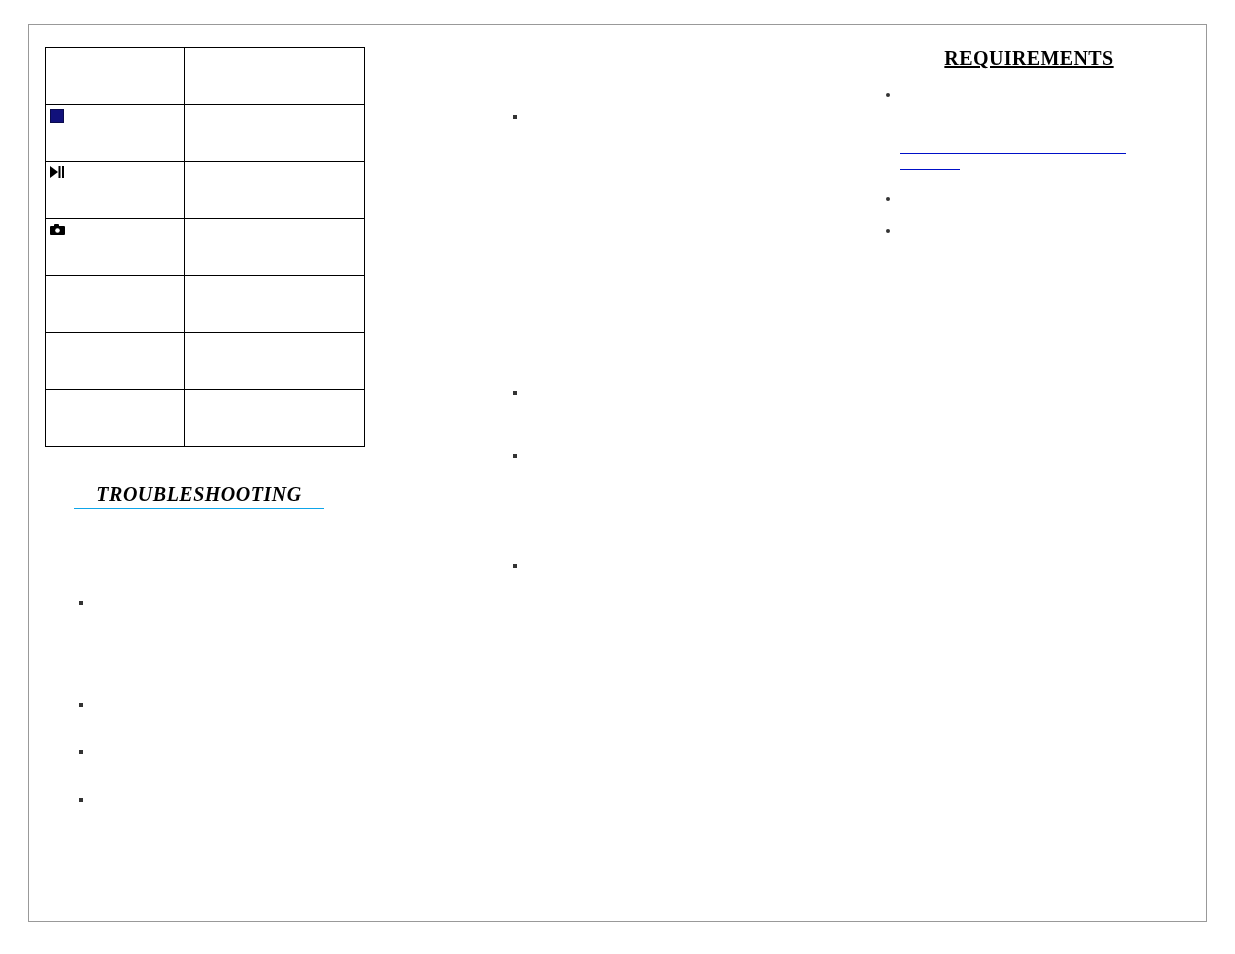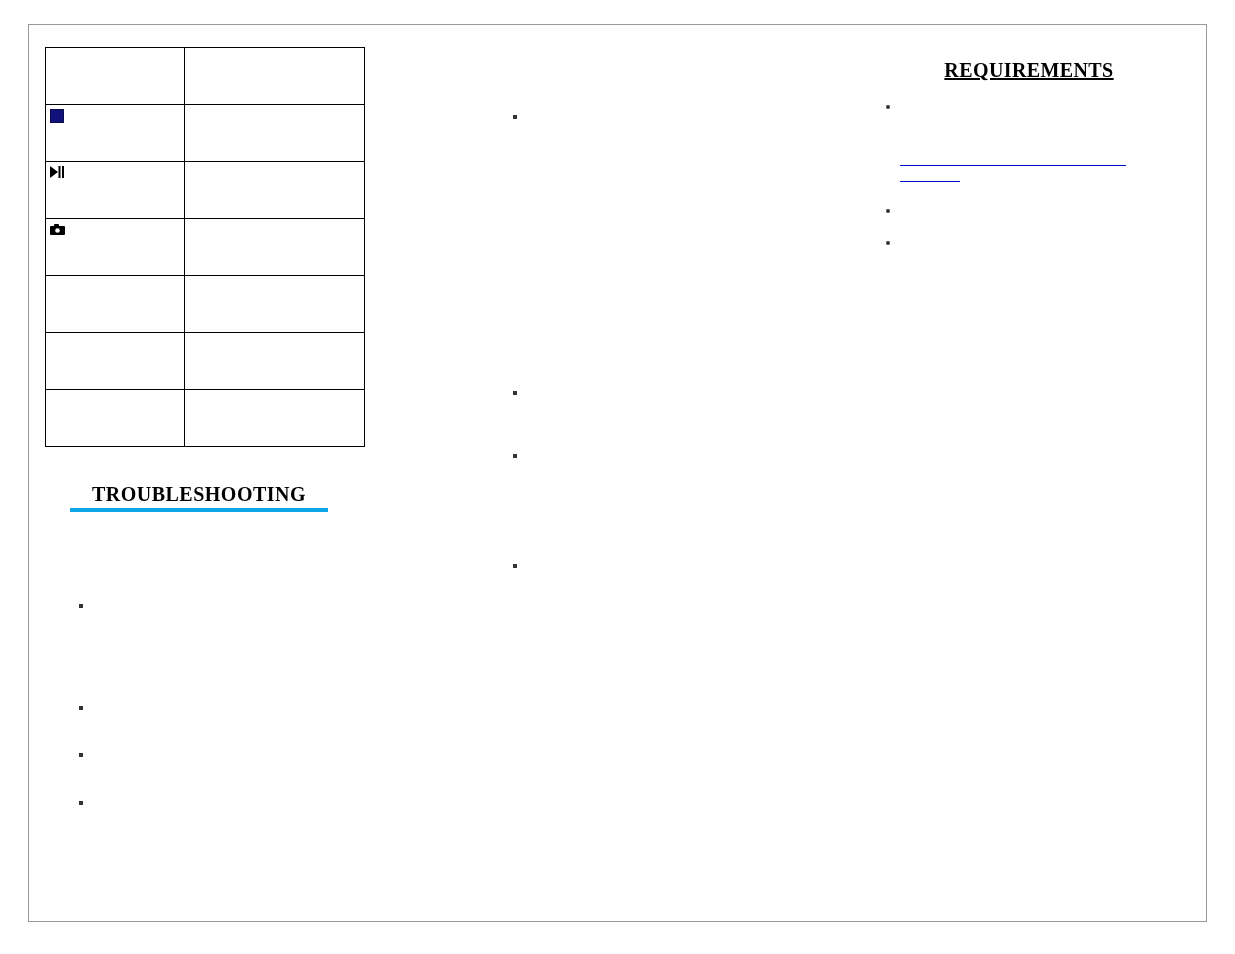--- a/index.html
+++ b/index.html
@@ -22,21 +22,21 @@
     border: 1px solid #999;
     position: relative;
     display: flex;
     flex-direction: row;
     padding: 22px 22px 22px 10px;
   }
 
   
   .col-left   { width: 360px; flex: 0 0 360px; box-sizing: border-box; padding-top: 0; }
   .col-middle { flex: 1 1 auto; box-sizing: border-box; padding-left: 30px; padding-right: 30px; }
-  .col-right  { width: 310px; flex: 0 0 310px; box-sizing: border-box; margin-top: 12px; }
+  .col-right  { width: 310px; flex: 0 0 310px; box-sizing: border-box; }
 
   
   table.tbl {
     border-collapse: collapse;
     width: 320px;
     margin-left: 6px;
   }
   table.tbl td {
     border: 1px solid #000;
     height: 52px;
@@ -52,22 +52,23 @@
   .ts-title {
     margin-top: 36px;
     text-align: center;
     width: 320px;
   }
   .ts-title span {
     display: inline-block;
     font-weight: bold;
     font-size: 20px;
     letter-spacing: 0.5px;
-    border-bottom: 4px solid #0ea5e9;
+    border-bottom: 1px solid #0ea5e9;
     padding: 0 22px 2px 22px;
+    font-style: italic;
   }
   ul.square {
     list-style-type: square;
     padding-left: 54px;
     margin: 0;
   }
   ul.square li {
     font-size: 12px;
     color: #333;
     line-height: 1.3;

